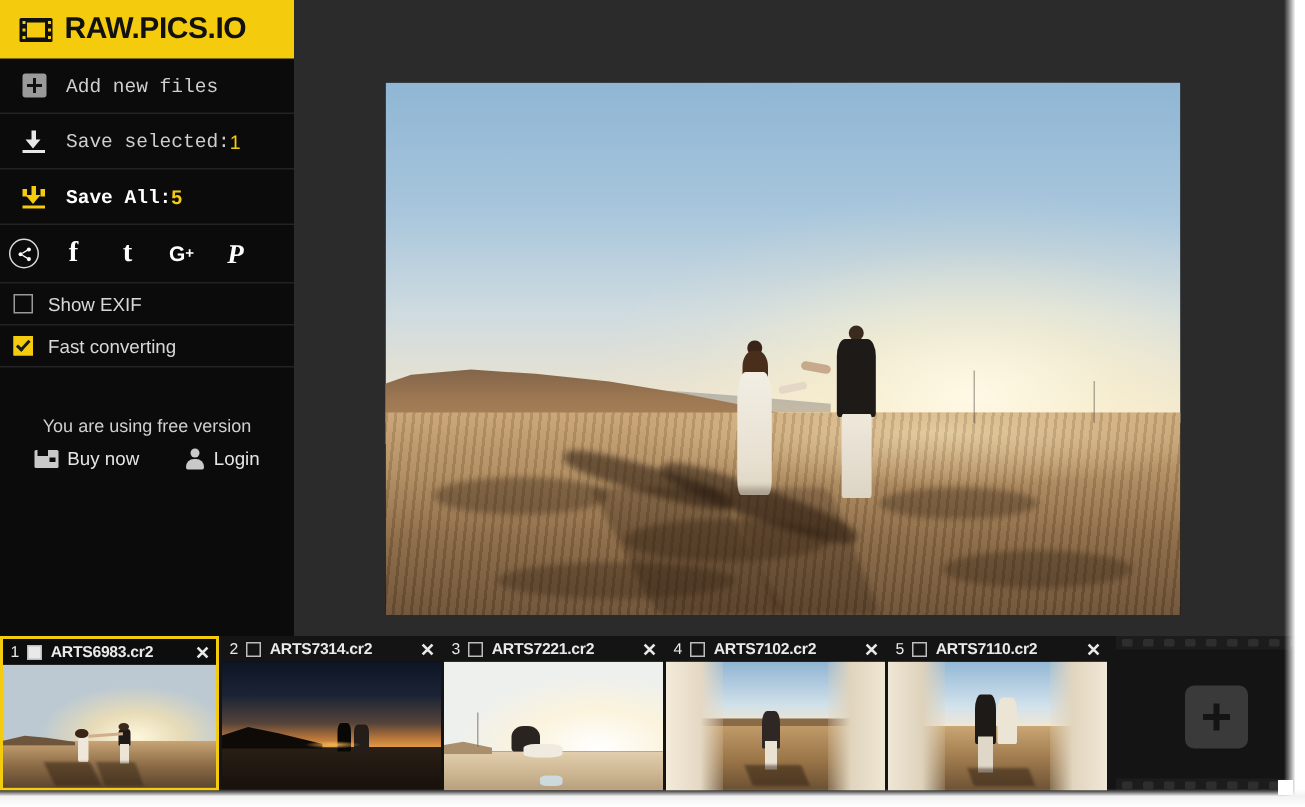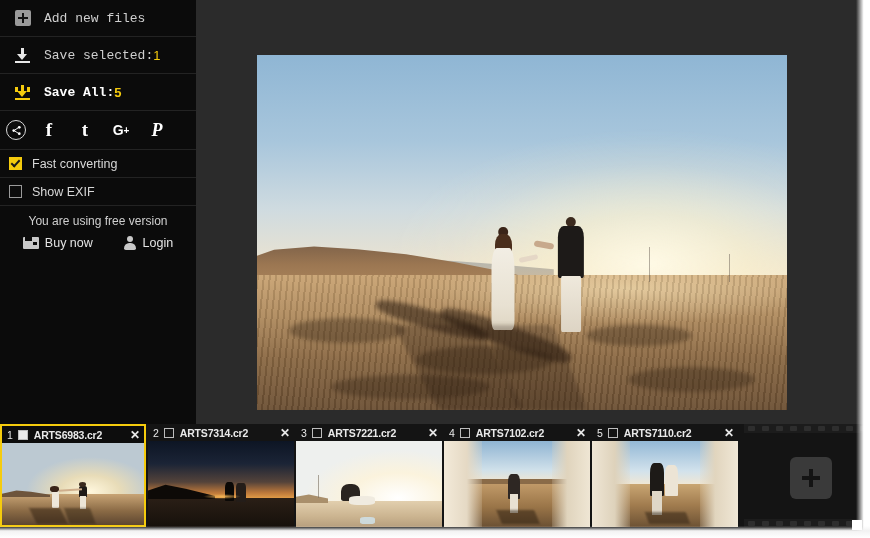--- a/index.html
+++ b/index.html
@@ -233,20 +233,21 @@
     border-width: 0 2px 2px 0;
     transform: rotate(43deg);
   }
 
   .free-note {
     text-align: center;
     color: #cfcfcf;
     font-size: 12px;
     padding-top: 8px;
     padding-bottom: 3px;
+    margin-top: 24px;
   }
   .acct-row {
     display: flex;
     align-items: center;
     justify-content: space-around;
     padding: 0 8px;
     height: 24px;
   }
   .acct {
     display: flex;
@@ -507,20 +508,33 @@
   .side-blur-l { left: 0; }
   .side-blur-r { right: 0; }
 </style>
 </head>
 <body>
 
 <div id="app">
 
   <div id="sidebar">
 
+    <div class="brand">
+      <span class="brand-icon">
+        <span class="film"></span>
+        <span class="win"></span>
+        <span class="hole" style="left:1.5px;top:2px;"></span>
+        <span class="hole" style="left:1.5px;top:7px;"></span>
+        <span class="hole" style="left:1.5px;top:12px;"></span>
+        <span class="hole" style="right:1.5px;top:2px;"></span>
+        <span class="hole" style="right:1.5px;top:7px;"></span>
+        <span class="hole" style="right:1.5px;top:12px;"></span>
+      </span>
+      <span class="brand-text">RAW.PICS.IO</span>
+    </div>
 
     <div class="menu">
 
       <div class="menu-item">
         <span class="ico">
             <span class="ico-plusbox"></span>
           </span>
         <span class="menu-label">Add new files</span>
       </div>
 
@@ -562,27 +576,27 @@
             <path d="M8.6 10.6 L15.5 6.4 M8.6 13.4 L15.5 17.6" stroke="#ffffff" stroke-width="2"></path>
           </svg>
         </span>
         <span class="soc" style="font-family:'Liberation Serif',serif;font-size:19px;">f</span>
         <span class="soc" style="font-family:'Liberation Serif',serif;font-size:19px;">t</span>
         <span class="soc" style="font-size:14px;">G<span style="font-size:10px;vertical-align:super;">+</span></span>
         <span class="soc" style="font-family:'Liberation Serif',serif;font-size:18px;font-style:italic;">P</span>
       </div>
 
       <div class="check-item bordered">
+        <span class="cbox"></span>
+        <span>Show EXIF</span>
+      </div>
+
+      <div class="check-item bordered">
         <span class="cbox checked"></span>
         <span>Fast converting</span>
-      </div>
-
-      <div class="check-item bordered">
-        <span class="cbox"></span>
-        <span>Show EXIF</span>
       </div>
 
       <div class="free-note">You are using free version</div>
 
       <div class="acct-row">
         <span class="acct">
           <span class="ico-wallet"></span>
           <span>Buy now</span>
         </span>
         <span class="acct">

